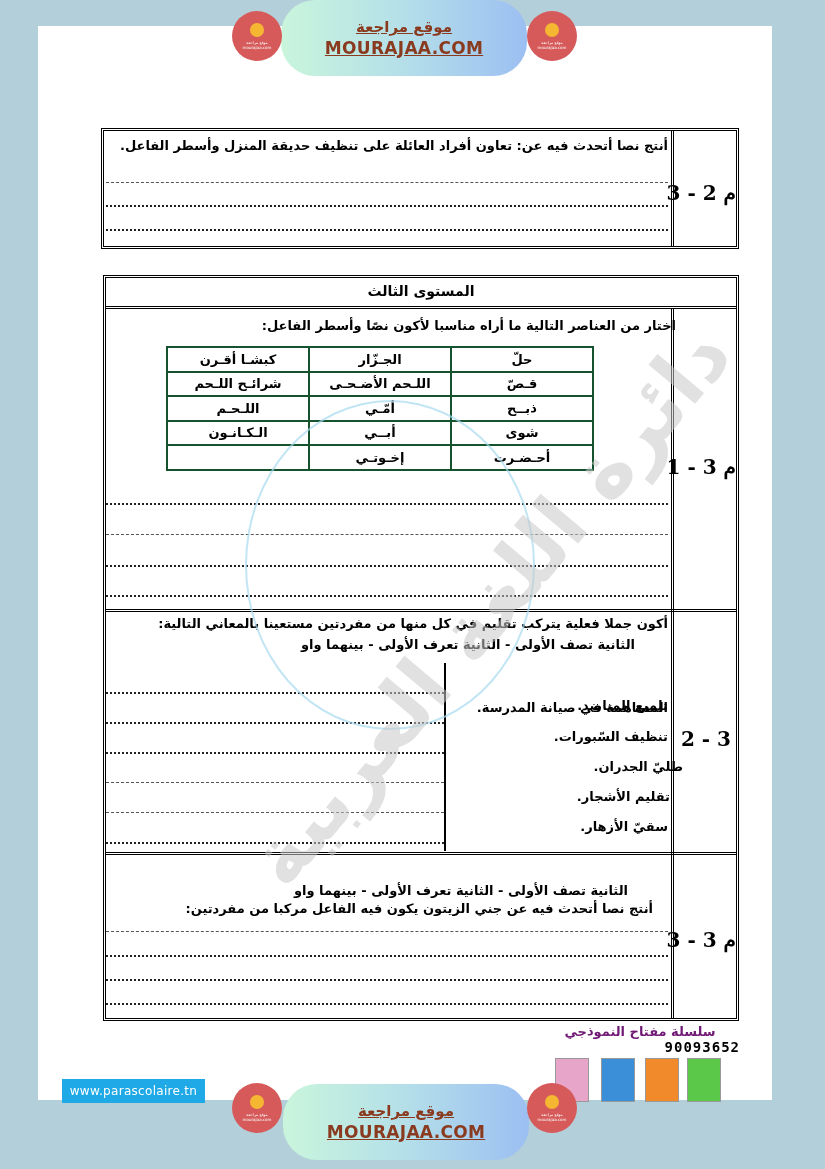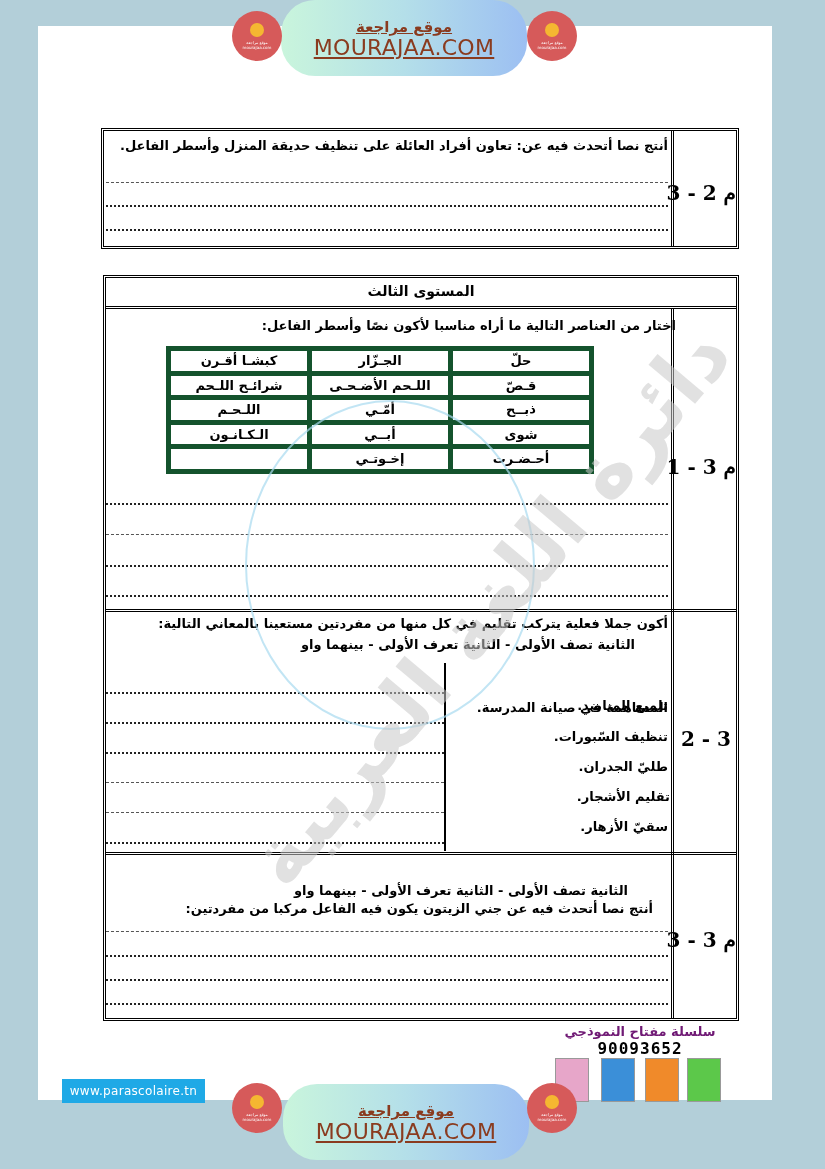--- a/index.html
+++ b/index.html
@@ -20,22 +20,22 @@
     display: flex; flex-direction: column; align-items: center; justify-content: center;
     z-index: 5;
   }
   .banner.top { top: 0px; }
   .banner.bottom { top: 1084px; left: 283px; }
   .banner .ar {
     color: #8a3b1f; font-family: "DejaVu Sans", sans-serif; font-weight: bold;
     font-size: 15px; text-decoration: underline; direction: rtl; line-height: 20px;
   }
   .banner .en {
-    color: #8a3b1f; font-family: "DejaVu Sans", sans-serif; font-weight: normal;
-    font-size: 22px; text-decoration: underline; line-height: 22px; letter-spacing: 0.3px;
+    color: #8a3b1f; font-family: "DejaVu Sans", sans-serif; font-weight: bold;
+    font-size: 17px; text-decoration: underline; line-height: 22px; letter-spacing: 0.3px;
   }
   .badge {
     position: absolute; width: 50px; height: 50px; border-radius: 50%;
     background: #d65a5a; display: flex; flex-direction: column; align-items: center; justify-content: center;
     z-index: 6;
   }
   .badge .dot {
     width: 14px; height: 14px; border-radius: 50%; background: #f5b731;
     color: #fff; font-size: 6px; display:flex; align-items:center; justify-content:center; font-weight:bold;
   }
@@ -56,41 +56,41 @@
   }
   .code {
     position: absolute; direction: rtl; color: #000; font-weight: bold; font-size: 20px;
     font-family: "DejaVu Serif", serif; white-space: nowrap; text-align:center;
   }
   .words {
     position: absolute; left: 166px; top: 346px; width: 428px; border-collapse: collapse;
     direction: rtl;
   }
   .words td {
-    border: 5px solid #14532d; height: 24.5px; text-align: center;
+    border: 2px solid #14532d; height: 24.5px; text-align: center;
     font-weight: bold; font-size: 13px; font-family: "DejaVu Sans", sans-serif; width: 33.3%;
   }
   .watermark {
     position: absolute; left: 245px; top: 400px; width: 290px; height: 330px;
     border: 2px solid #a8daf0; border-radius: 50%; opacity: 0.7; z-index: 1;
   }
   .wm-text {
     position: absolute; color: #c9c9c9; font-weight: bold; font-size: 80px; direction: rtl;
     transform: rotate(-50deg); opacity: 0.55; z-index: 1; white-space: nowrap;
   }
   .footer-link {
     position: absolute; left: 62px; top: 1079px; width: 143px; height: 24px;
     background: #1fa9e6; color: #fff; font-size: 12px; display: flex; align-items: center; justify-content: center;
     font-family: "DejaVu Sans", sans-serif; letter-spacing: 0.3px;
   }
   .series {
     position: absolute; left: 540px; top: 1024px; width: 200px; text-align: center;
   }
   .series .t { font-weight: bold; font-size: 13px; direction: rtl; color: #701a75; }
-  .series .n { font-weight: bold; font-size: 16px; color: #000; letter-spacing: 1px; font-family: "DejaVu Sans Mono", monospace; }
+  .series .n { font-weight: bold; font-size: 14px; color: #000; letter-spacing: 1px; font-family: "DejaVu Sans Mono", monospace; text-align: right; }
   .book { position: absolute; top: 1058px; width: 34px; height: 44px; border: 1px solid #999; }
 </style>
 </head>
 <body>
 
 <div class="page"></div>
 
 <div class="badge" style="left:232px;top:11px;">
   <div class="dot"></div>
   <div class="lbl">موقع مراجعة mourajaa.com</div>
@@ -155,21 +155,21 @@
 <div class="dots" style="left:106px;top:565px;width:562px;"></div>
 <div class="dots" style="left:106px;top:595px;width:562px;"></div>
 <div class="code" style="left:676px;top:455px;width:60px;">م 3 - 1</div>
 <div class="hline" style="left:106px;top:609px;width:630px;"></div>
 
 <div class="txt" style="right:157px;top:616px;">أكون جملا فعلية يتركب تقليم في كل منها من مفردتين مستعينا بالمعاني التالية:</div>
 <div class="txt" style="right:190px;top:637px;">الثانية تصف الأولى - الثانية تعرف الأولى - بينهما واو</div>
 <div class="txt" style="right:157px;top:664px;margin-top:36px;">المساهمة في صيانة المدرسة.</div>
 <div class="txt" style="right:157px;top:698px;">تلميع المناضد.</div>
 <div class="txt" style="right:157px;top:729px;">تنظيف السّبورات.</div>
-<div class="txt" style="right:157px;top:759px;">طليّ الجدران.</div>
+<div class="txt" style="right:142px;top:759px;">طليّ الجدران.</div>
 <div class="txt" style="right:155px;top:789px;">تقليم الأشجار.</div>
 <div class="txt" style="right:157px;top:819px;">سقيّ الأزهار.</div>
 <div class="vline" style="left:444px;top:663px;height:188px;border-left:2px solid #000;"></div>
 <div class="dots" style="left:106px;top:692px;width:338px;"></div>
 <div class="dots" style="left:106px;top:722px;width:338px;"></div>
 <div class="dots" style="left:106px;top:752px;width:338px;"></div>
 <div class="dots light" style="left:106px;top:782px;width:338px;"></div>
 <div class="dots light" style="left:106px;top:812px;width:338px;"></div>
 <div class="dots" style="left:106px;top:842px;width:338px;"></div>
 <div class="code" style="left:676px;top:727px;width:60px;">3 - 2</div>

